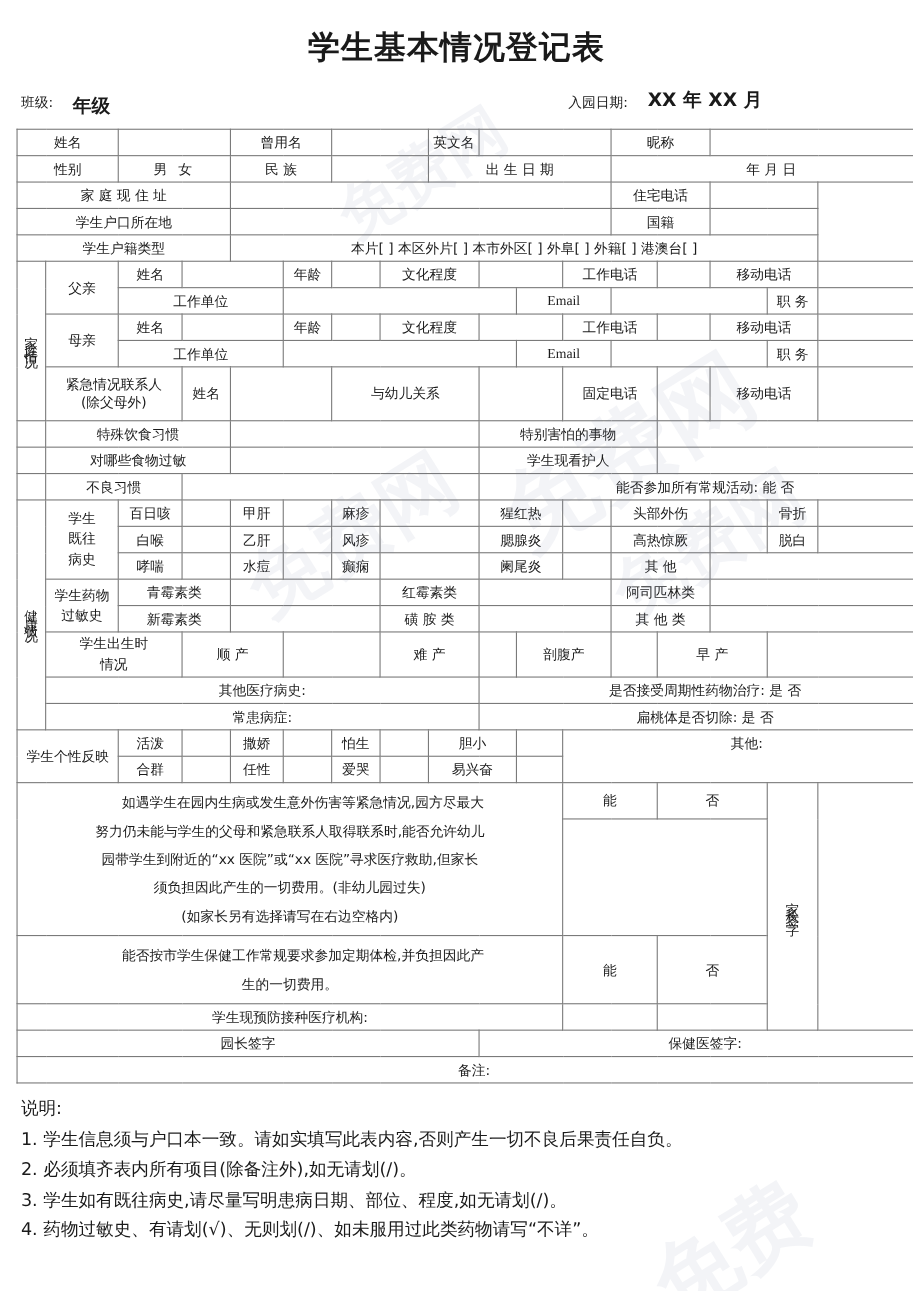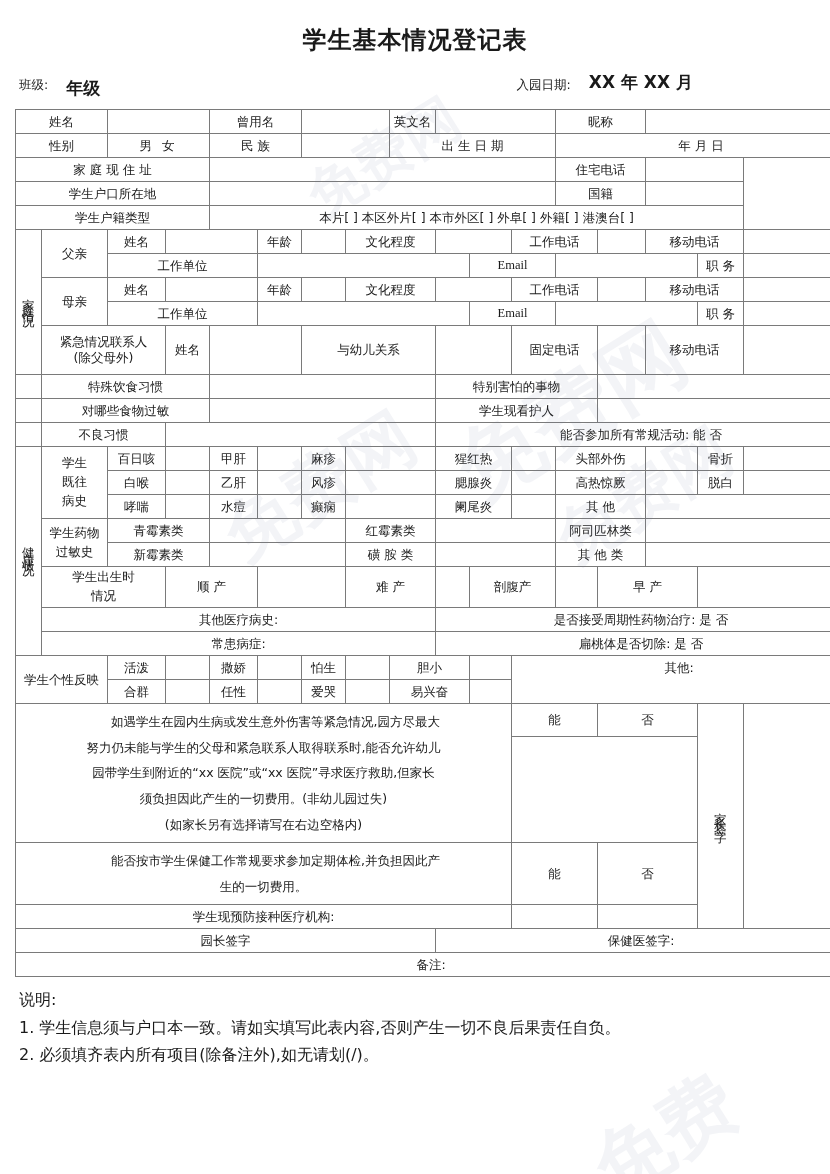--- a/index.html
+++ b/index.html
@@ -19,21 +19,21 @@
     width: 830px;
     height: 1174px;
     box-sizing: border-box;
     padding: 0 15px;
     position: relative;
   }
 
   
   .title {
     text-align: center;
-    font-size: 24px;
+    font-size: 29px;
     font-weight: bold;
     letter-spacing: 1px;
     padding-top: 24px;
     padding-bottom: 4px;
     font-family: "DejaVu Serif", "Liberation Serif", serif;
   }
 
   
   .hdr {
     display: flex;
@@ -448,15 +448,17 @@
     <tr>
       <td colspan="17" class="lft">备注:</td>
     </tr>
   </tbody>
     </table>
 
   <div class="notes">
     <div>说明:</div>
     <div>1. 学生信息须与户口本一致。请如实填写此表内容,否则产生一切不良后果责任自负。</div>
     <div>2. 必须填齐表内所有项目(除备注外),如无请划(/)。</div>
+    <div>3. 学生如有既往病史,请尽量写明患病日期、部位、程度,如无请划(/)。</div>
+    <div>4. 药物过敏史、有请划(√)、无则划(/)、如未服用过此类药物请写“不详”。</div>
   </div>
 
 </div>
 
 </body></html>

